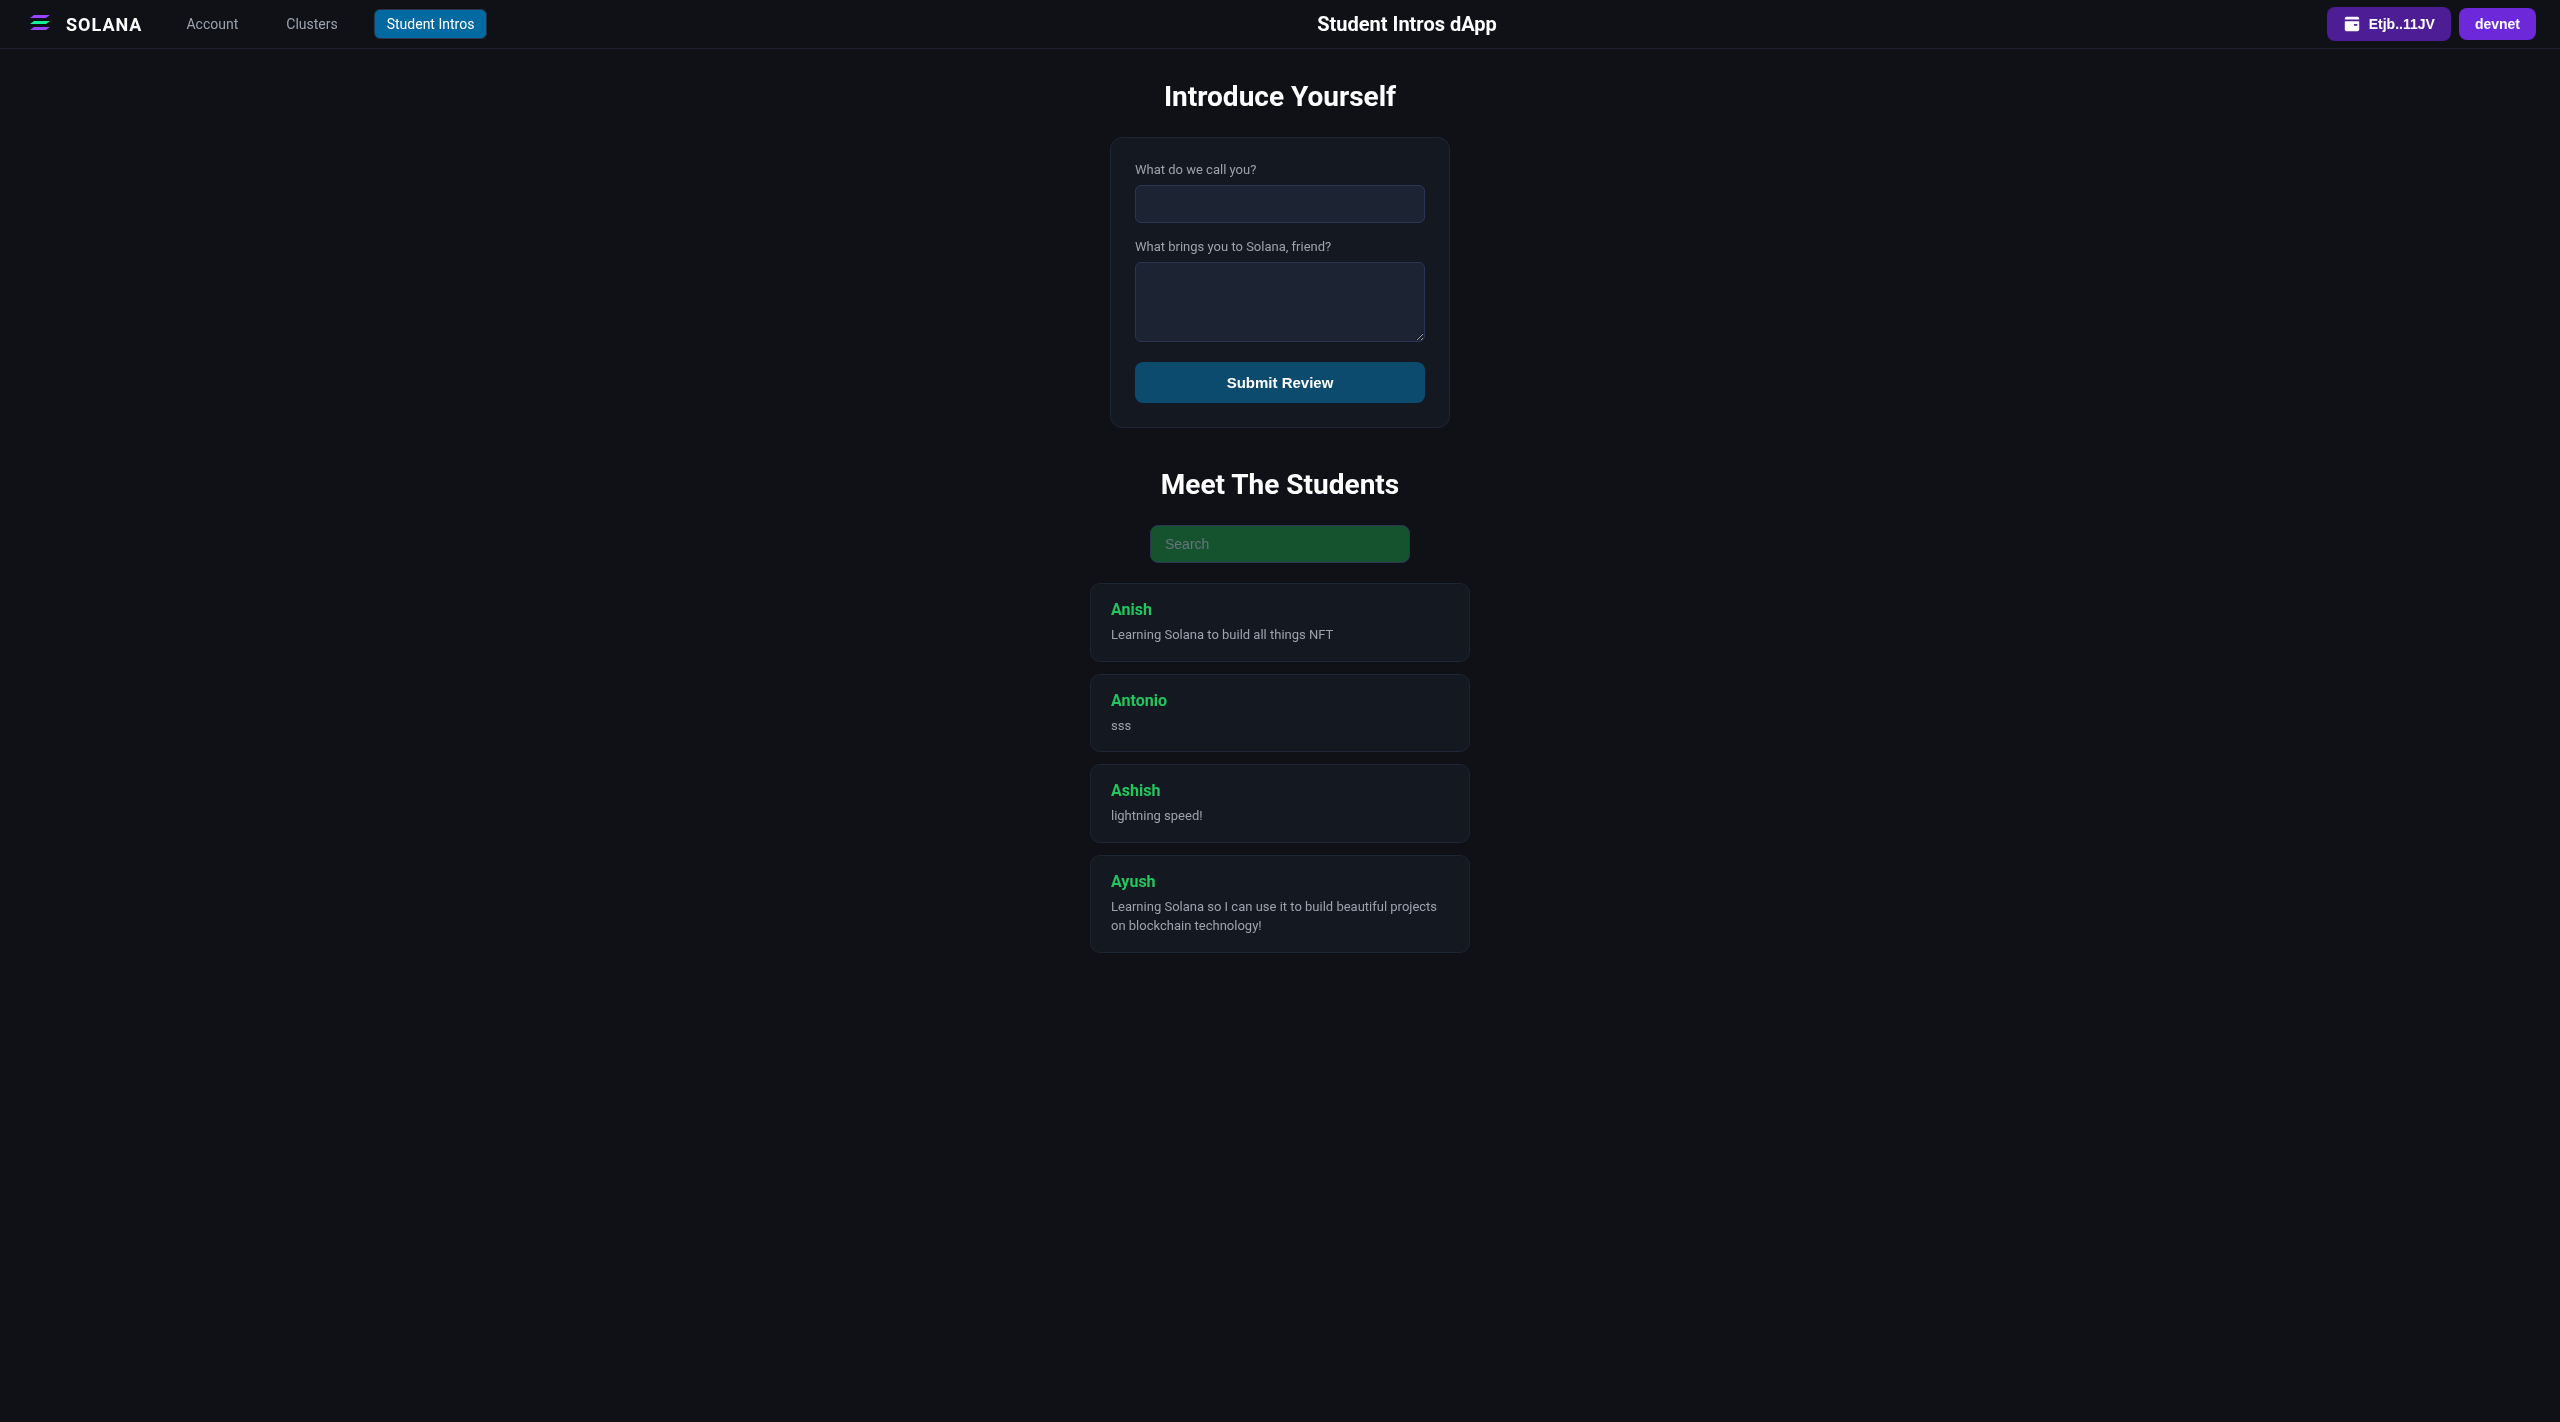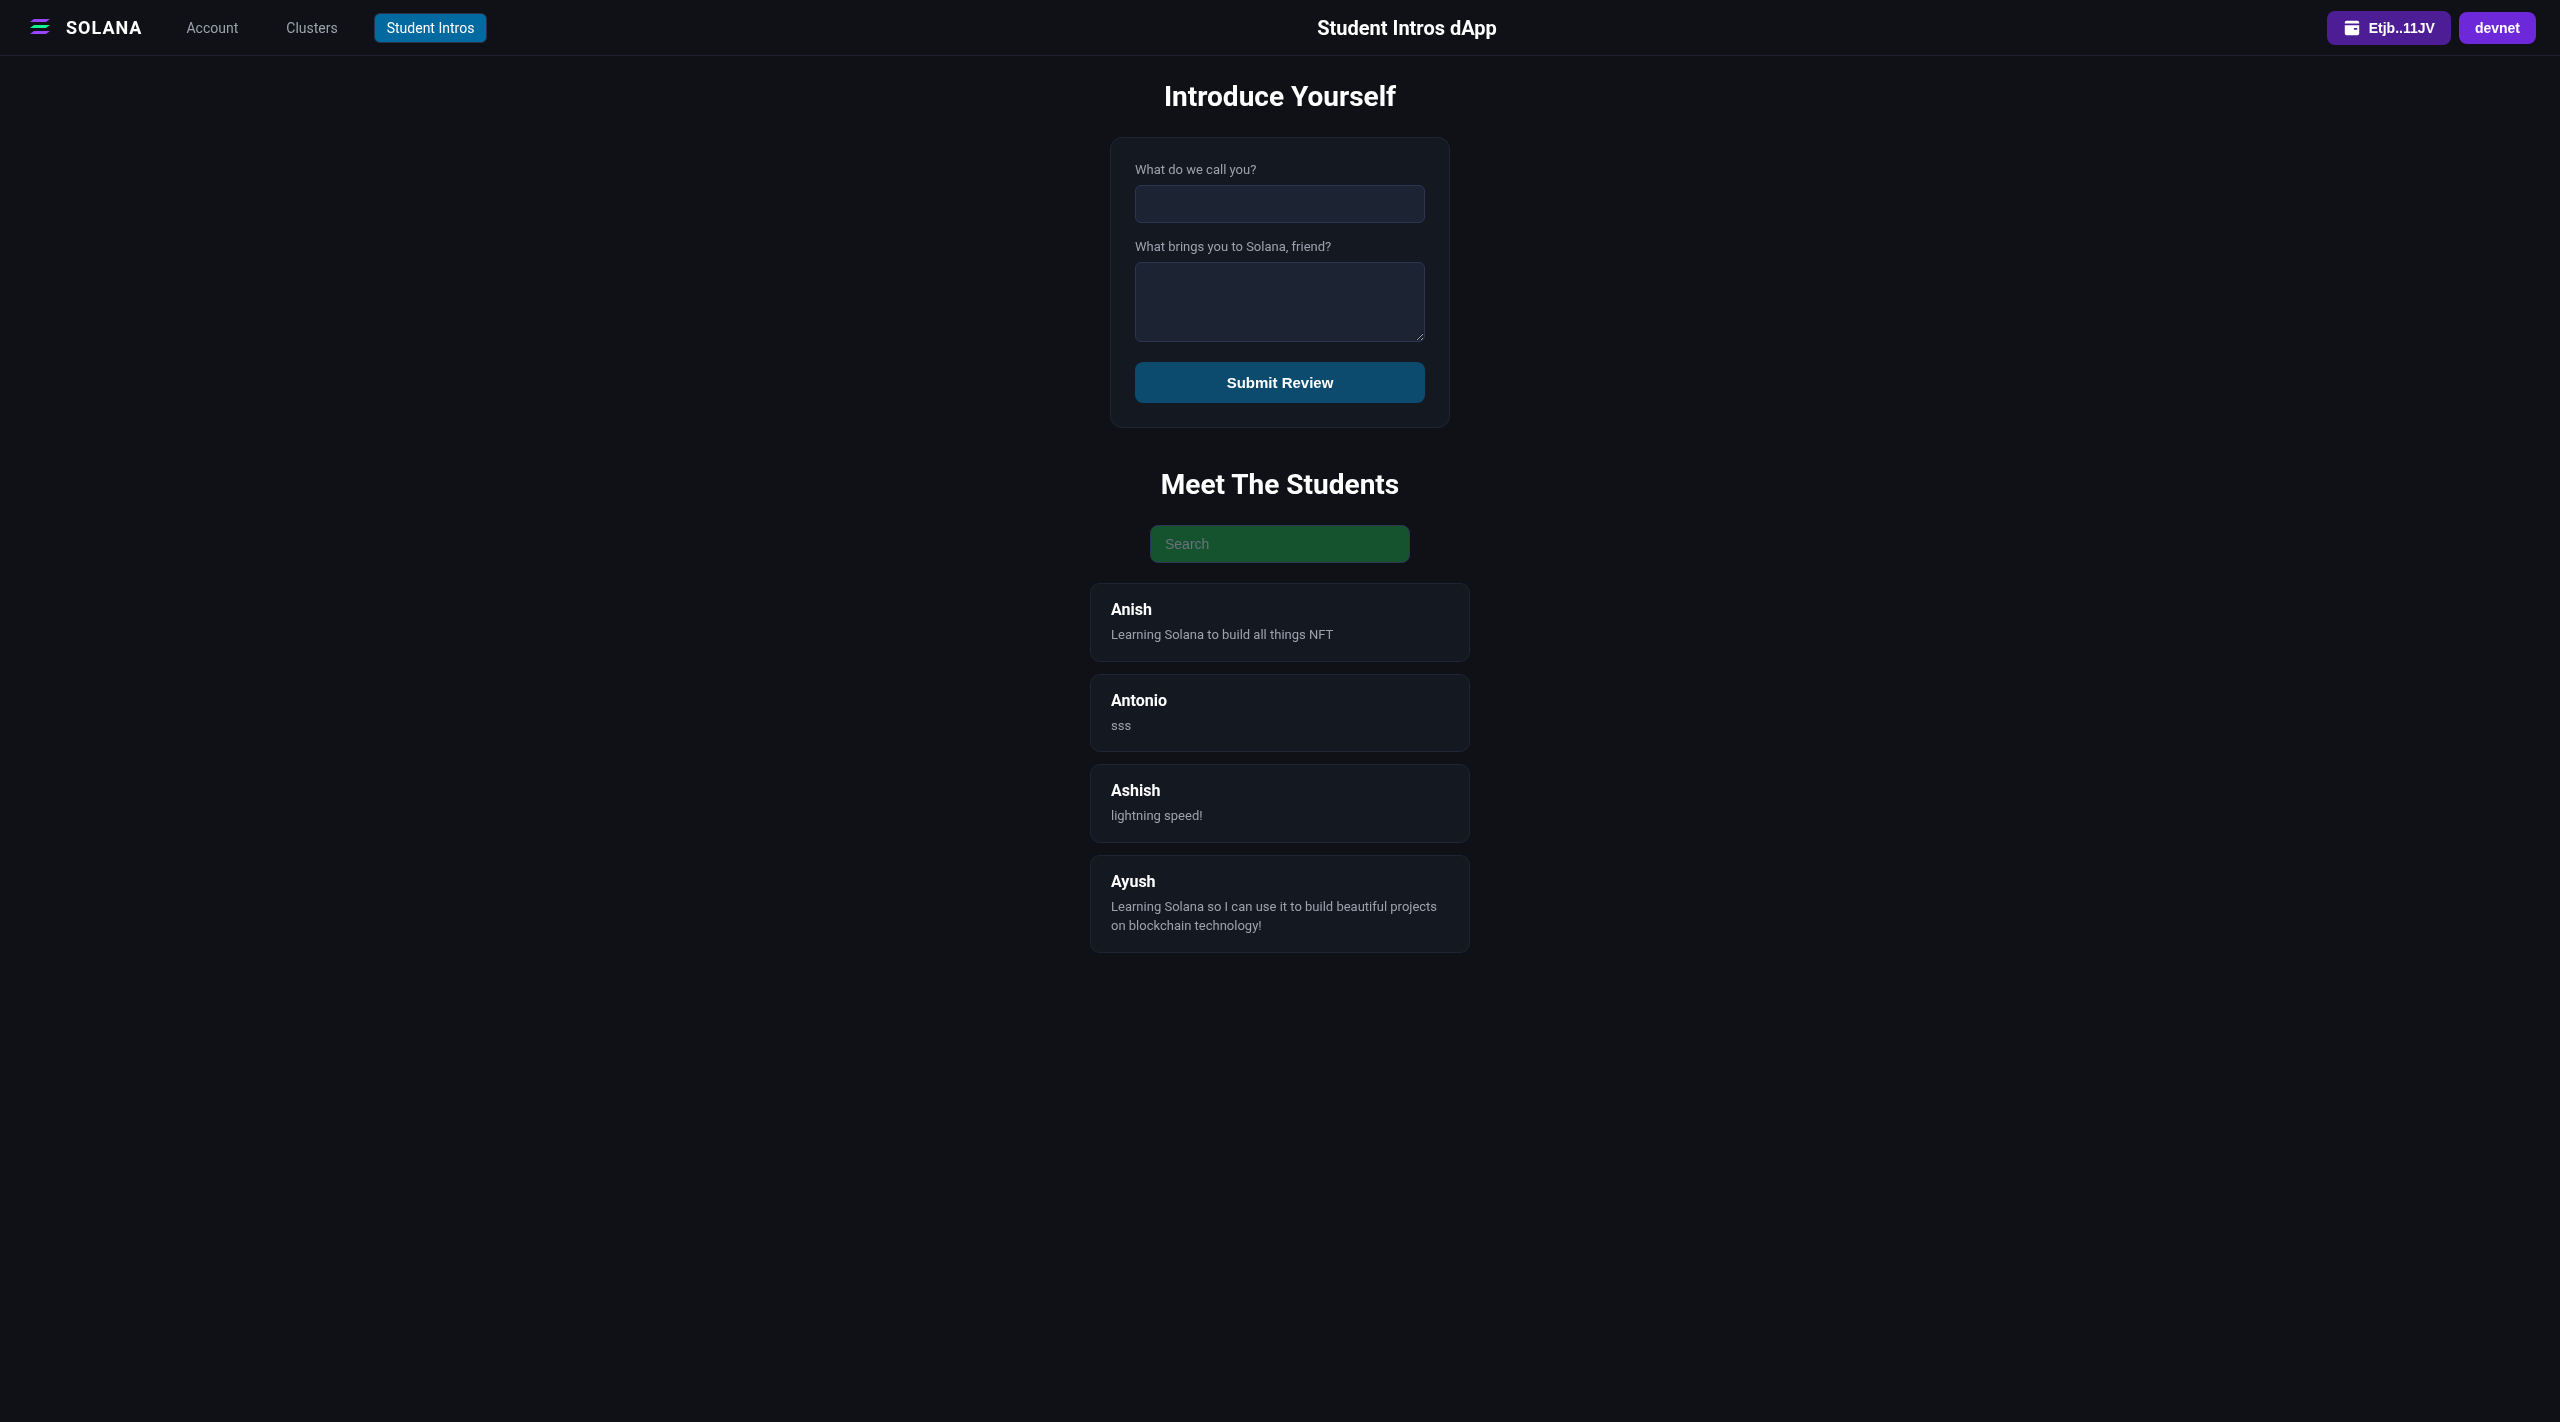--- a/index.html
+++ b/index.html
@@ -13,21 +13,21 @@
       color: #ffffff;
       font-family: -apple-system, BlinkMacSystemFont, 'Segoe UI', Roboto, sans-serif;
       min-height: 100vh;
     }
 
     
     .navbar {
       display: flex;
       align-items: center;
       padding: 0 24px;
-      height: 56px;
+      height: 49px;
       background-color: #0f1117;
       border-bottom: 1px solid #1e2130;
       position: fixed;
       top: 0;
       left: 0;
       right: 0;
       z-index: 100;
     }
 
     .navbar-logo {
@@ -228,21 +228,21 @@
     .student-card {
       background-color: #141820;
       border: 1px solid #1e2535;
       border-radius: 10px;
       padding: 16px 20px;
     }
 
     .student-name {
       font-size: 16px;
       font-weight: 700;
-      color: #ffffff;
+      color: #22c55e;
       margin-bottom: 6px;
     }
 
     .student-desc {
       font-size: 13px;
       color: #9ca3af;
       line-height: 1.5;
     }
   </style>
 </head>

